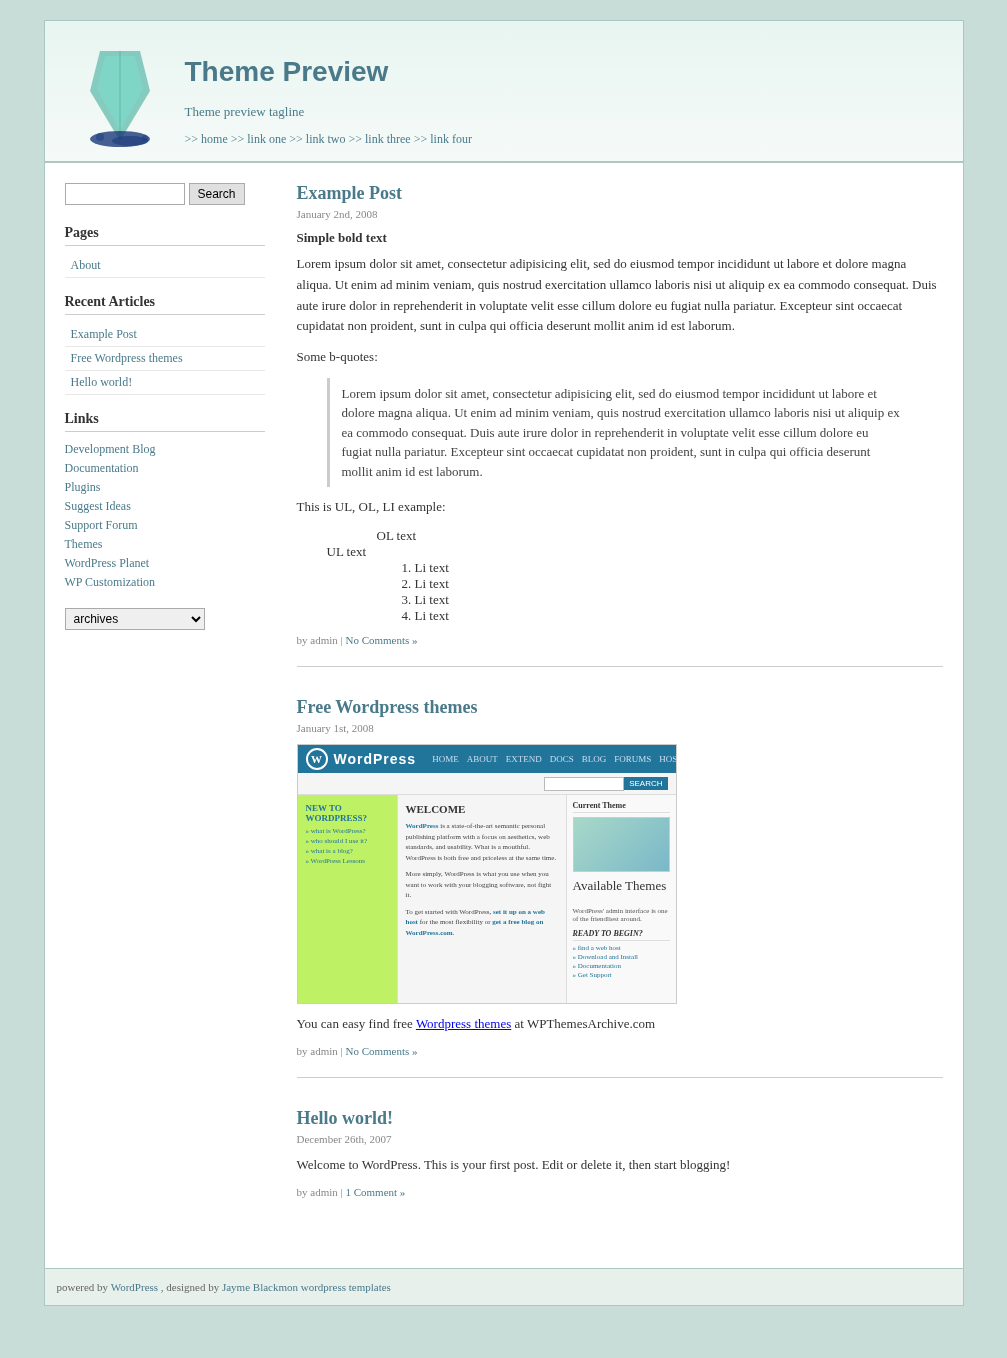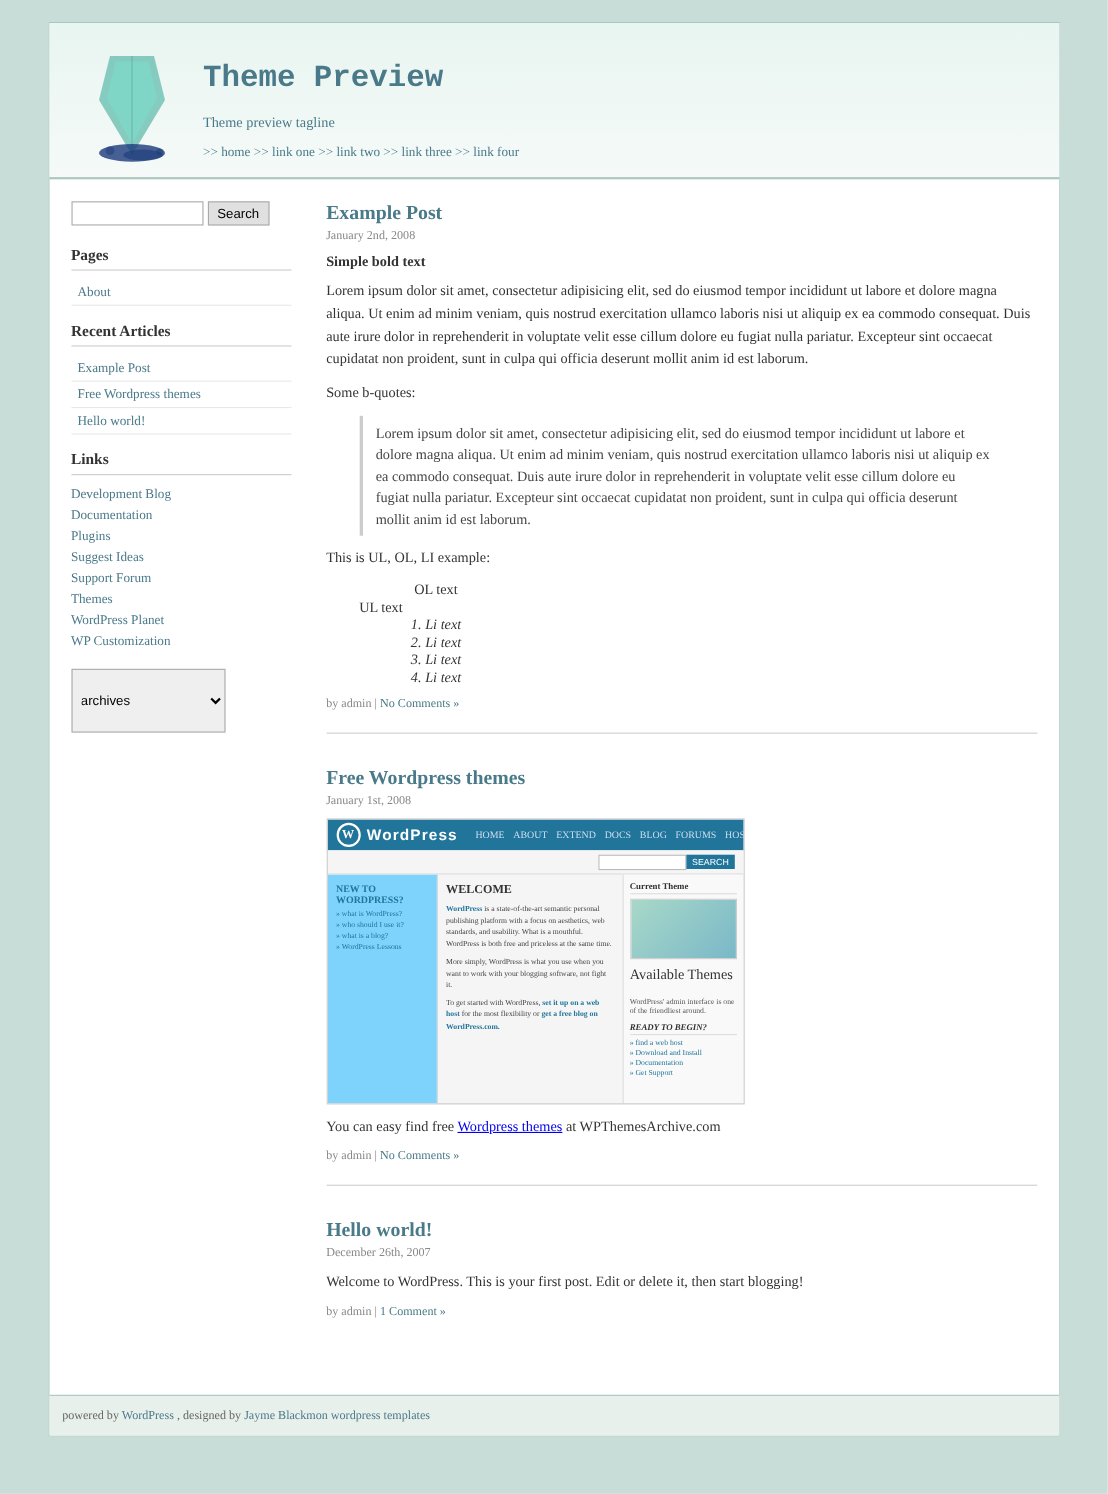--- a/index.html
+++ b/index.html
@@ -22,21 +22,21 @@
       display: flex;
       align-items: flex-start;
       gap: 20px;
     }
     #header-text {
       padding-top: 15px;
     }
     #header-text h1 {
       font-size: 28px;
       color: #4a7a8a;
-      font-family: Liberation Mono, monospace;
+      font-family: Liberation Sans, sans-serif;
       font-weight: bold;
     }
     #header-text .tagline {
       font-size: 13px;
       color: #4a7a8a;
       margin-top: 16px;
     }
     #header-nav {
       margin-top: 12px;
       font-size: 12px;
@@ -100,21 +100,21 @@
       border-bottom: none;
       padding: 2px 0;
     }
     .archives-select {
       display: flex;
       align-items: center;
       gap: 4px;
     }
     .archives-select select {
       font-size: 12px;
-      padding: 20px 4px;
+      padding: 2px 4px;
       border: 1px solid #aaa;
       width: 140px;
     }
     #main-content {
       flex: 1;
       min-width: 0;
     }
     .post {
       margin-bottom: 30px;
       padding-bottom: 20px;
@@ -246,21 +246,21 @@
       padding: 2px 5px;
       cursor: pointer;
     }
     .wp-content-area {
       display: flex;
       flex: 1;
       overflow: hidden;
     }
     .wp-left-sidebar {
       width: 100px;
-      background: #7dd3fc;
+      background: #bef264;
       border-right: 1px solid #ddd;
       padding: 8px;
       font-size: 8px;
     }
     .wp-left-sidebar h4 {
       font-size: 9px;
       color: #21759b;
       margin-bottom: 4px;
     }
     .wp-left-sidebar ul {
@@ -454,21 +454,21 @@
           <h4>Simple bold text</h4>
           <p>Lorem ipsum dolor sit amet, consectetur adipisicing elit, sed do eiusmod tempor incididunt ut labore et dolore magna aliqua. Ut enim ad minim veniam, quis nostrud exercitation ullamco laboris nisi ut aliquip ex ea commodo consequat. Duis aute irure dolor in reprehenderit in voluptate velit esse cillum dolore eu fugiat nulla pariatur. Excepteur sint occaecat cupidatat non proident, sunt in culpa qui officia deserunt mollit anim id est laborum.</p>
           <p>Some b-quotes:</p>
           <blockquote>
             Lorem ipsum dolor sit amet, consectetur adipisicing elit, sed do eiusmod tempor incididunt ut labore et dolore magna aliqua. Ut enim ad minim veniam, quis nostrud exercitation ullamco laboris nisi ut aliquip ex ea commodo consequat. Duis aute irure dolor in reprehenderit in voluptate velit esse cillum dolore eu fugiat nulla pariatur. Excepteur sint occaecat cupidatat non proident, sunt in culpa qui officia deserunt mollit anim id est laborum.
           </blockquote>
           <p>This is UL, OL, LI example:</p>
           <div class="ul-ol-example">
             <div style="margin-left:50px;">OL text</div>
             <div style="margin-left:0;">UL text</div>
-            <ol style="margin-left:60px;font-style:italic;">
+            <ol style="margin-left:88px;">
               <li>Li text</li>
               <li>Li text</li>
               <li>Li text</li>
               <li>Li text</li>
             </ol>
           </div>
         </div>
         <div class="post-footer">
           by <span>admin</span> | <a href="#">No Comments »</a>
         </div>

